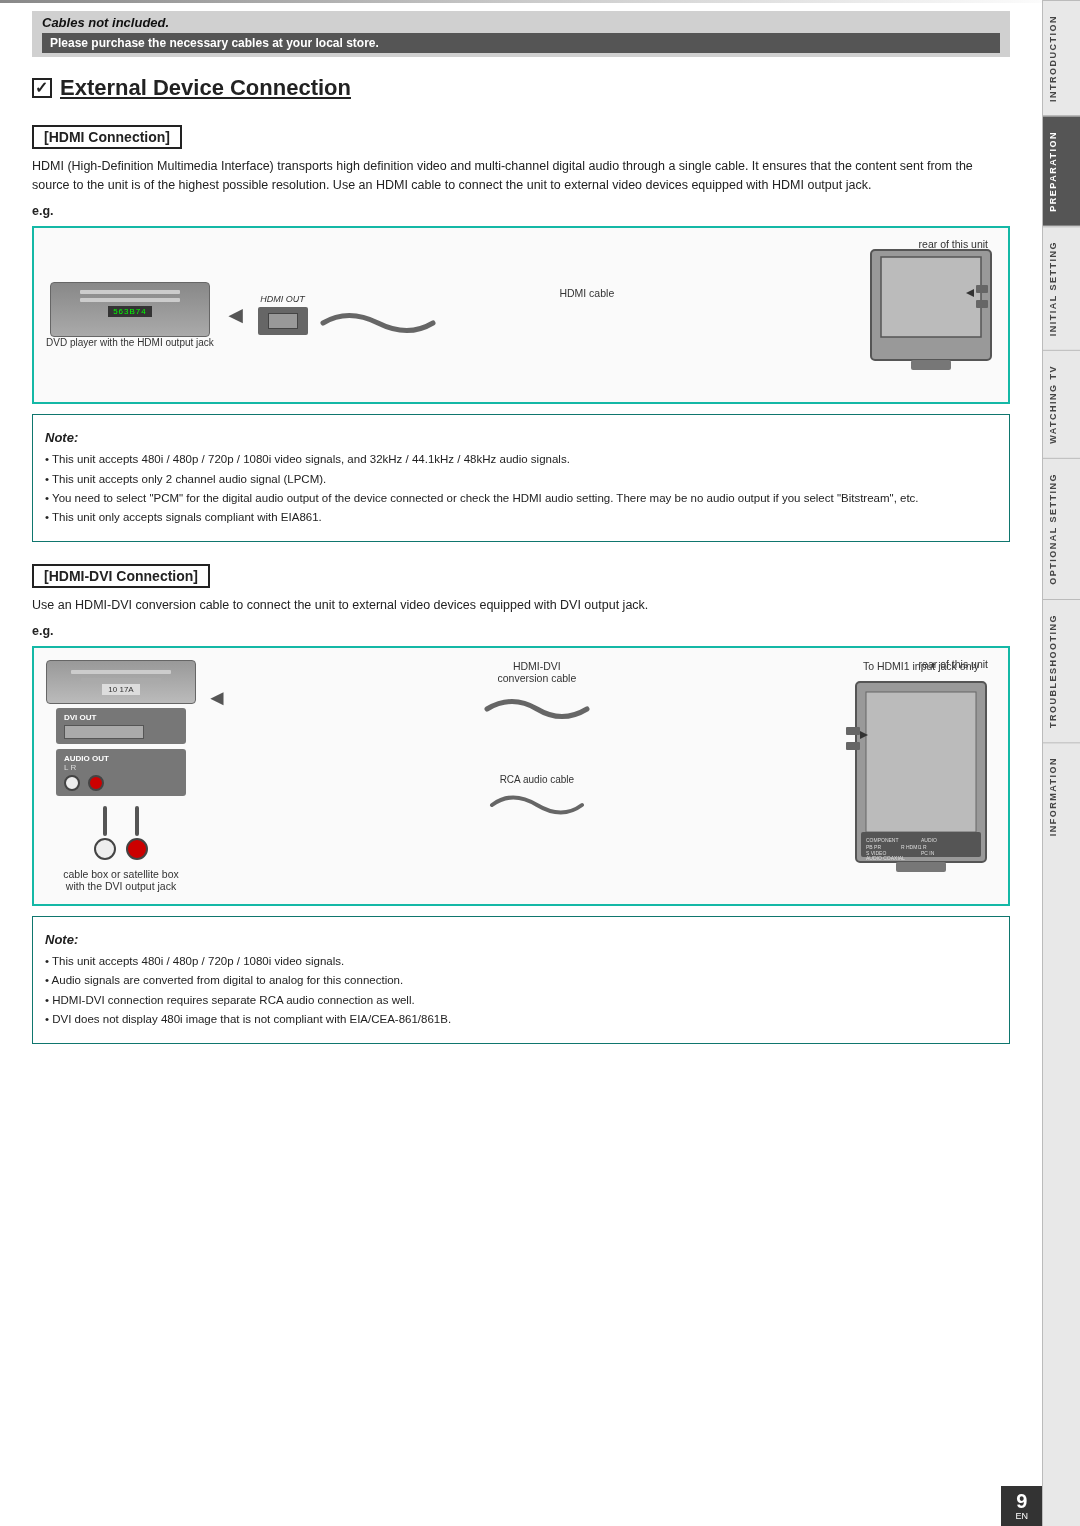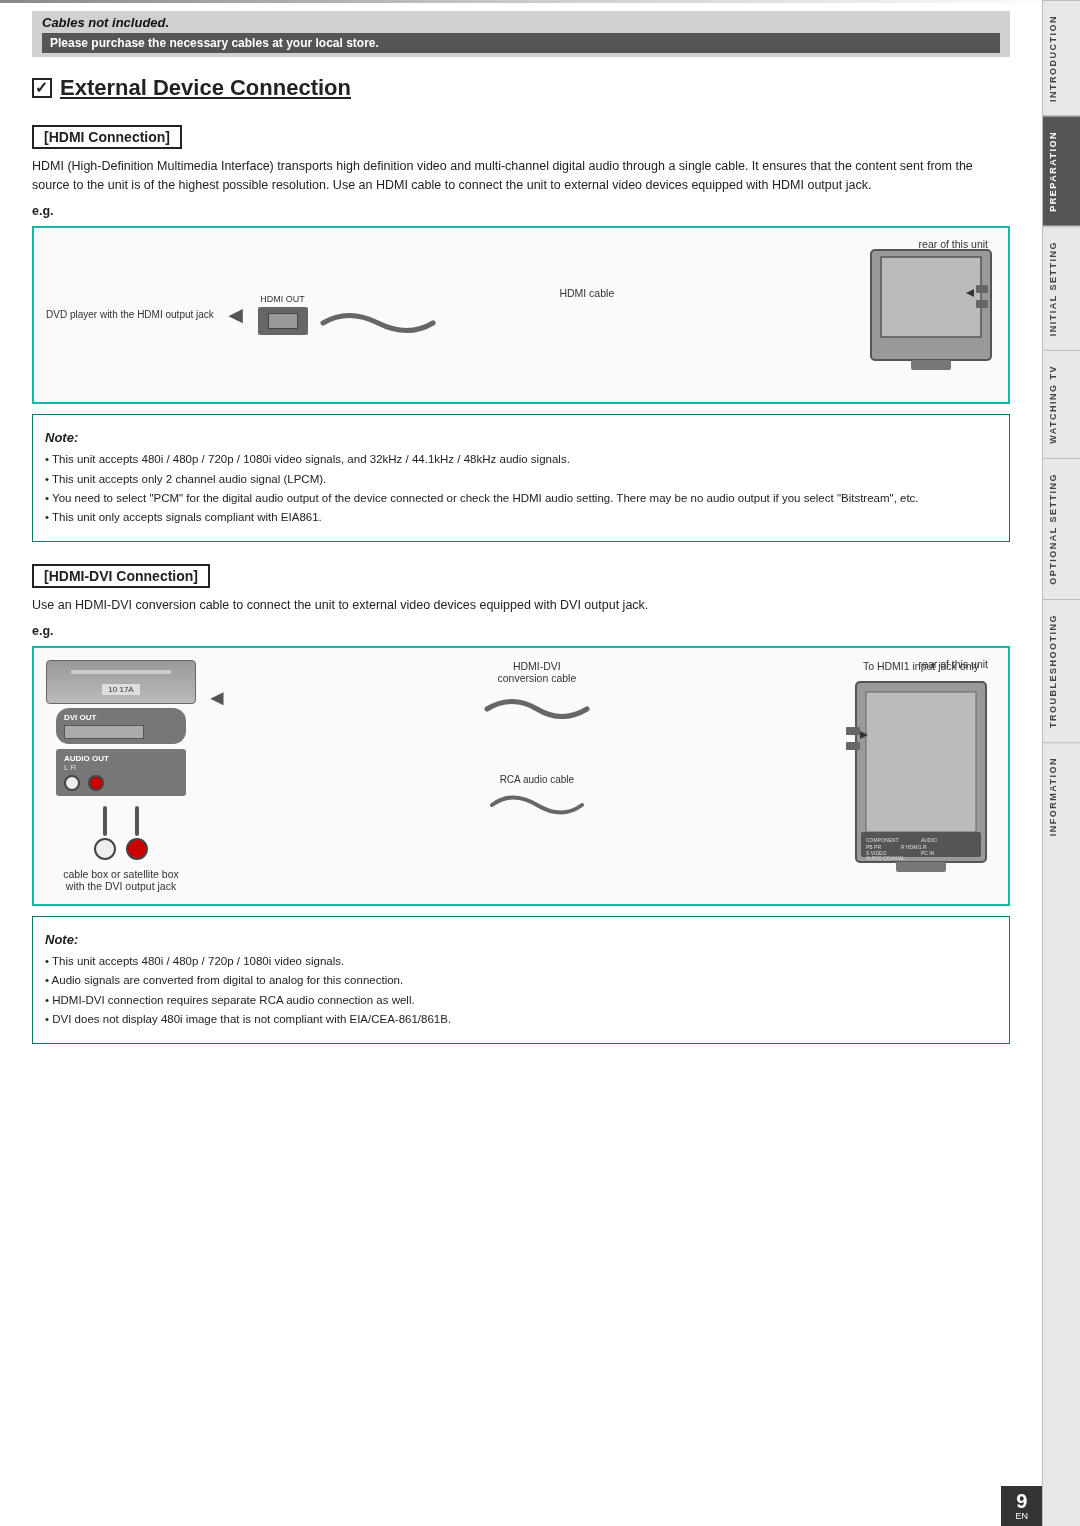--- a/index.html
+++ b/index.html
@@ -275,27 +275,34 @@
     <p class="body-text">HDMI (High-Definition Multimedia Interface) transports high definition video and multi-channel digital audio through a single cable. It ensures that the content sent from the source to the unit is of the highest possible resolution. Use an HDMI cable to connect the unit to external video devices equipped with HDMI output jack.</p>
 
     <div class="eg-label">e.g.</div>
 
     
     <div class="diagram-container">
       <span class="caption-top-right">rear of this unit</span>
       <div class="hdmi-diagram">
 
         <div style="display:flex;flex-direction:column;align-items:center;">
+          <div class="dvd-player">
+            <div class="dvd-player-inner">
+              <div class="dvd-lines"></div>
+              <div class="dvd-lines"></div>
+              <div class="dvd-display">563B74</div>
+            </div>
+          </div>
           <div class="caption-bottom-left">DVD player with the HDMI output jack</div>
         </div>
 
         <div class="arrow-left">◄</div>
 
         <div style="display:flex;flex-direction:column;align-items:center;gap:3px;">
-          <div style="font-size:9px;color:#333;">HDMI OUT</div>
+          <div style="font-size:9px;color:#333;font-style:italic;">HDMI OUT</div>
           <div class="connector-rect">
             <div class="connector-port"></div>
           </div>
         </div>
 
         <div style="display:flex;flex-direction:column;align-items:center;flex:1;">
           <div style="font-size:10.5px;color:#333;margin-bottom:4px;">HDMI cable</div>
           <div style="display:flex;align-items:center;width:100%;">
 
             <svg width="120" height="40">
@@ -346,21 +353,21 @@
       <div style="display:flex;gap:10px;padding:10px;align-items:flex-start;position:relative;">
 
         <div style="display:flex;flex-direction:column;align-items:center;flex-shrink:0;">
 
           <div style="width:150px;height:44px;background:linear-gradient(to bottom,#999,#bbb);border-radius:4px;border:1px solid #666;margin-bottom:4px;display:flex;flex-direction:column;align-items:center;justify-content:center;">
             <div style="width:100px;height:4px;background:#ccc;margin:2px 0;border-radius:1px;"></div>
             <div style="width:80px;height:4px;background:#aaa;margin:2px 0;border-radius:1px;"></div>
             <div style="font-size:8px;color:#333;background:#ddd;padding:1px 6px;">10 17A</div>
           </div>
 
-          <div style="background:#777;border-radius:13px;padding:5px 8px;margin-bottom:5px;width:130px;">
+          <div style="background:#777;border-radius:3px;padding:5px 8px;margin-bottom:5px;width:130px;">
             <div style="font-size:8px;color:#fff;font-weight:bold;margin-bottom:3px;">DVI OUT</div>
             <div style="width:80px;height:14px;background:#aaa;border:1px solid #555;"></div>
           </div>
 
           <div style="background:#777;border-radius:3px;padding:5px 8px;margin-bottom:5px;width:130px;">
             <div style="font-size:8px;color:#fff;font-weight:bold;">AUDIO OUT</div>
             <div style="font-size:8px;color:#ddd;">L        R</div>
             <div style="display:flex;gap:8px;margin-top:3px;">
               <div style="width:16px;height:16px;border-radius:50%;background:#eee;border:2px solid #444;"></div>
               <div style="width:16px;height:16px;border-radius:50%;background:#c00;border:2px solid #444;"></div>

